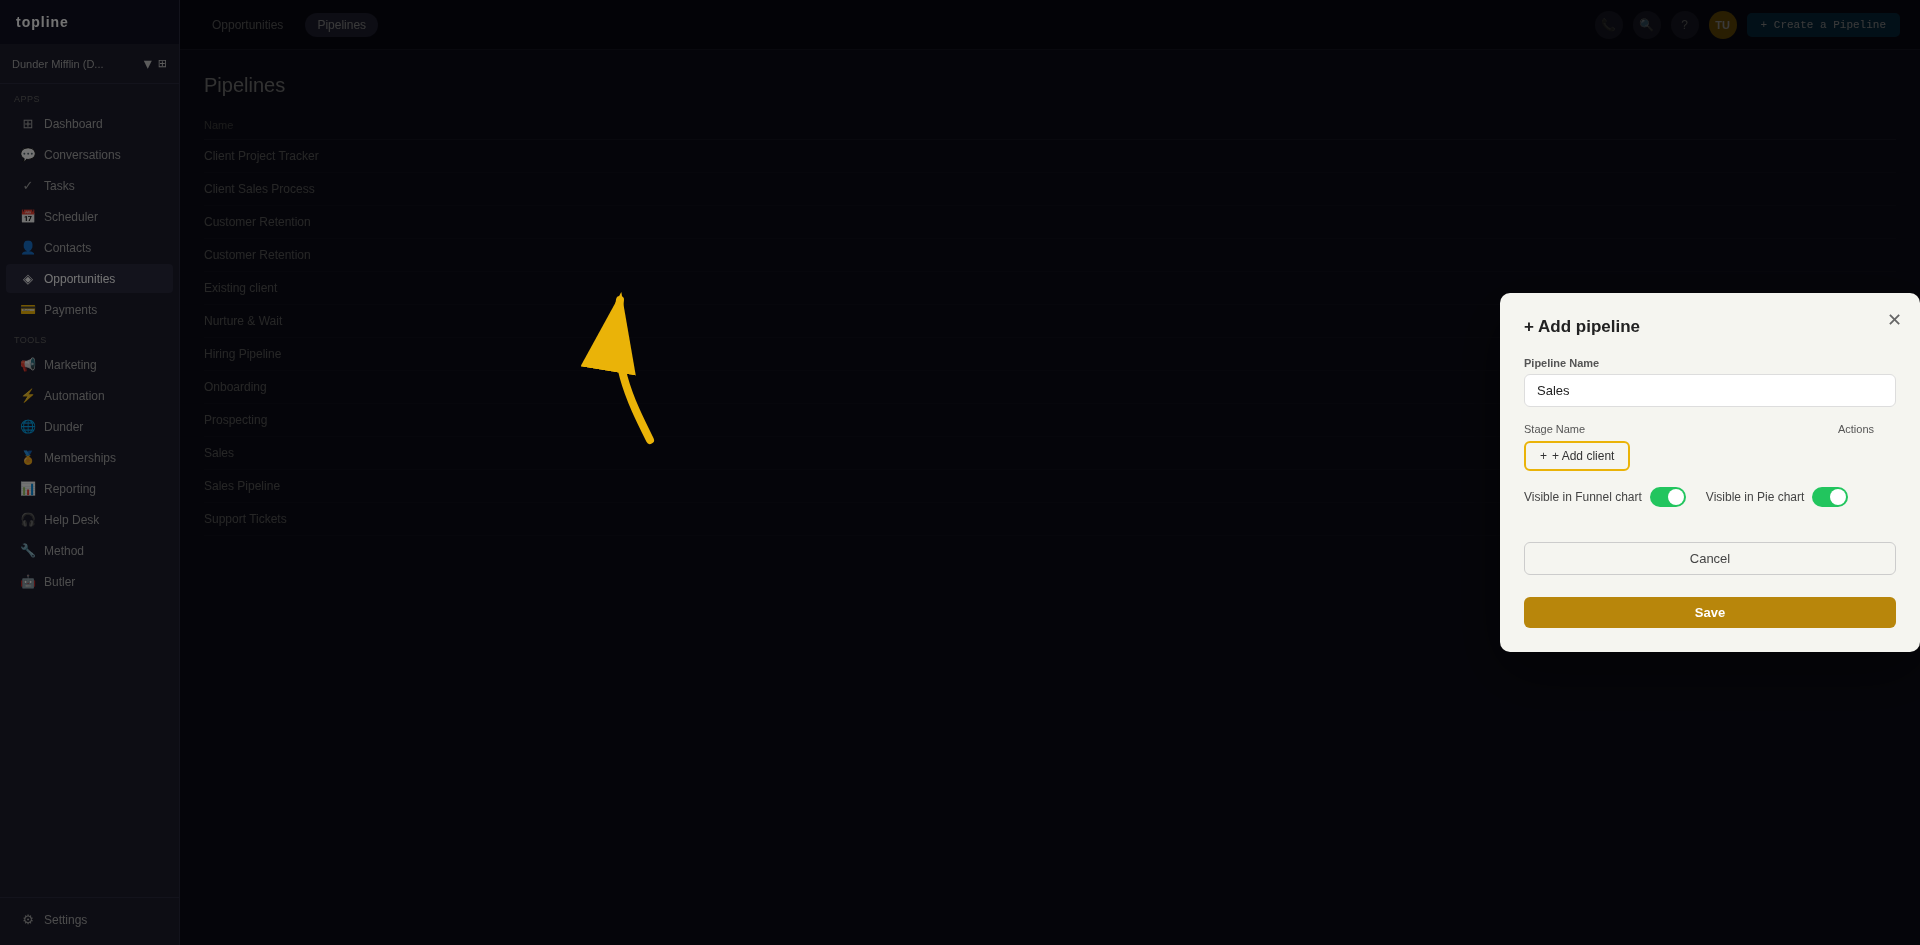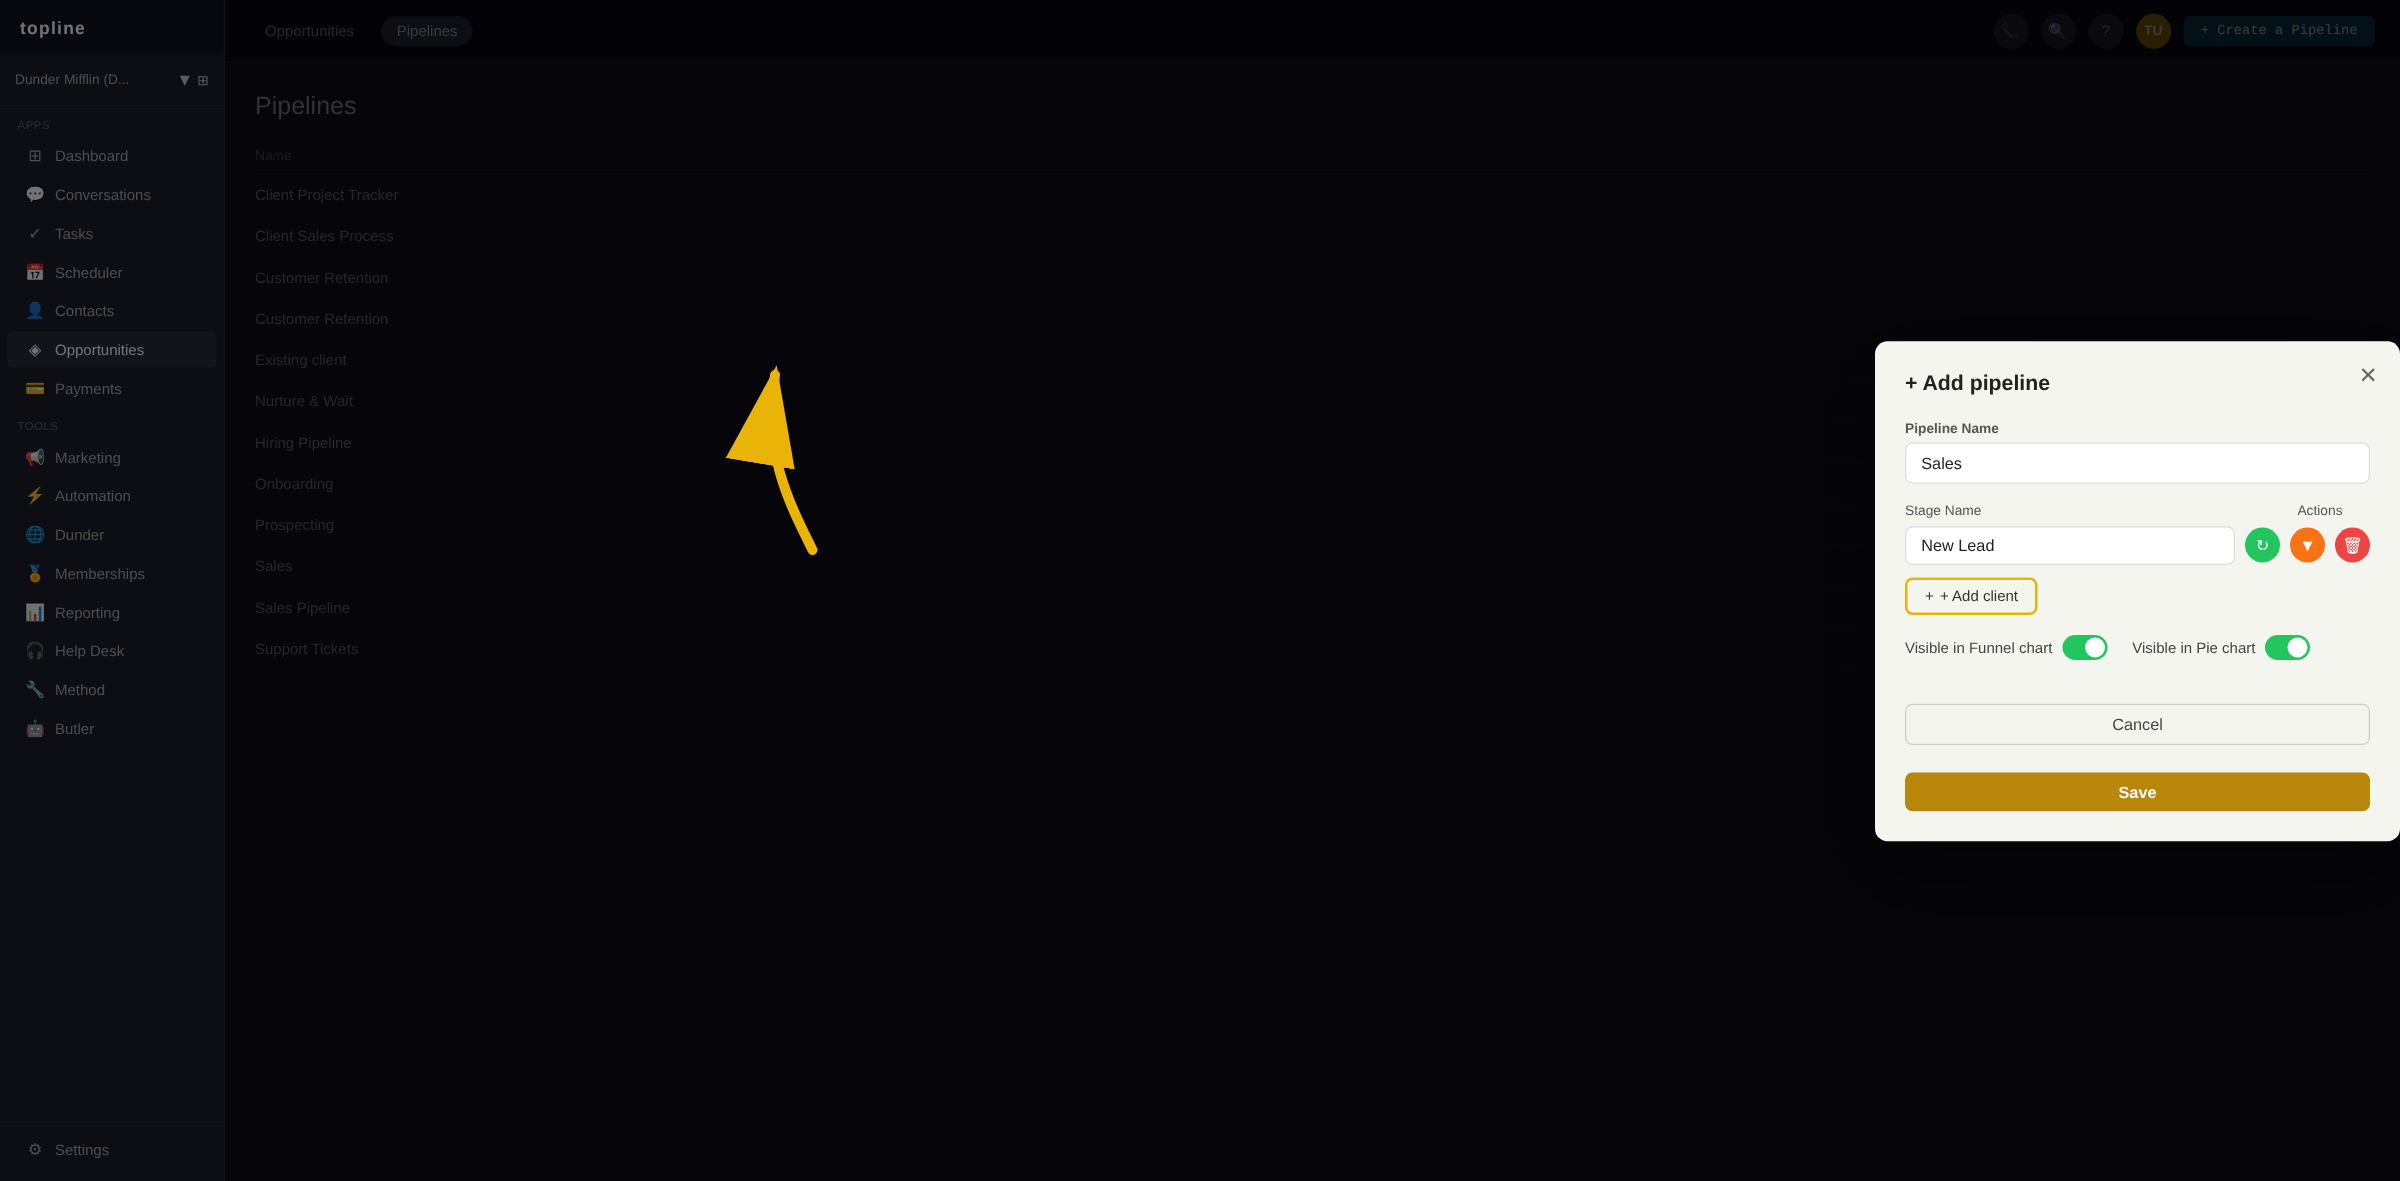--- a/index.html
+++ b/index.html
@@ -449,26 +449,20 @@
     <button class="modal-close">✕</button>
 
     <div class="modal-label">Pipeline Name</div>
     <input class="modal-input" type="text" value="Sales" style="">
 
     <div class="stage-header-row">
       <span class="stage-header-label">Stage Name</span>
       <span class="stage-actions-label">Actions</span>
     </div>
 
-    <div class="stage-row">
-      <input class="stage-input" type="text" value="New Lead" style="">
-      <button class="stage-action-btn btn-green" title="Rotate/refresh">↻</button>
-      <button class="stage-action-btn btn-orange" title="Filter">▼</button>
-      <button class="stage-action-btn btn-red" title="Delete">🗑</button>
-    </div>
 
     <button class="add-stage-btn">
       <span>+</span>
       <span>+ Add client</span>
     </button>
 
     <div class="toggle-row">
       <div class="toggle-group">
         <span>Visible in Funnel chart</span>
         <div class="toggle"></div>

